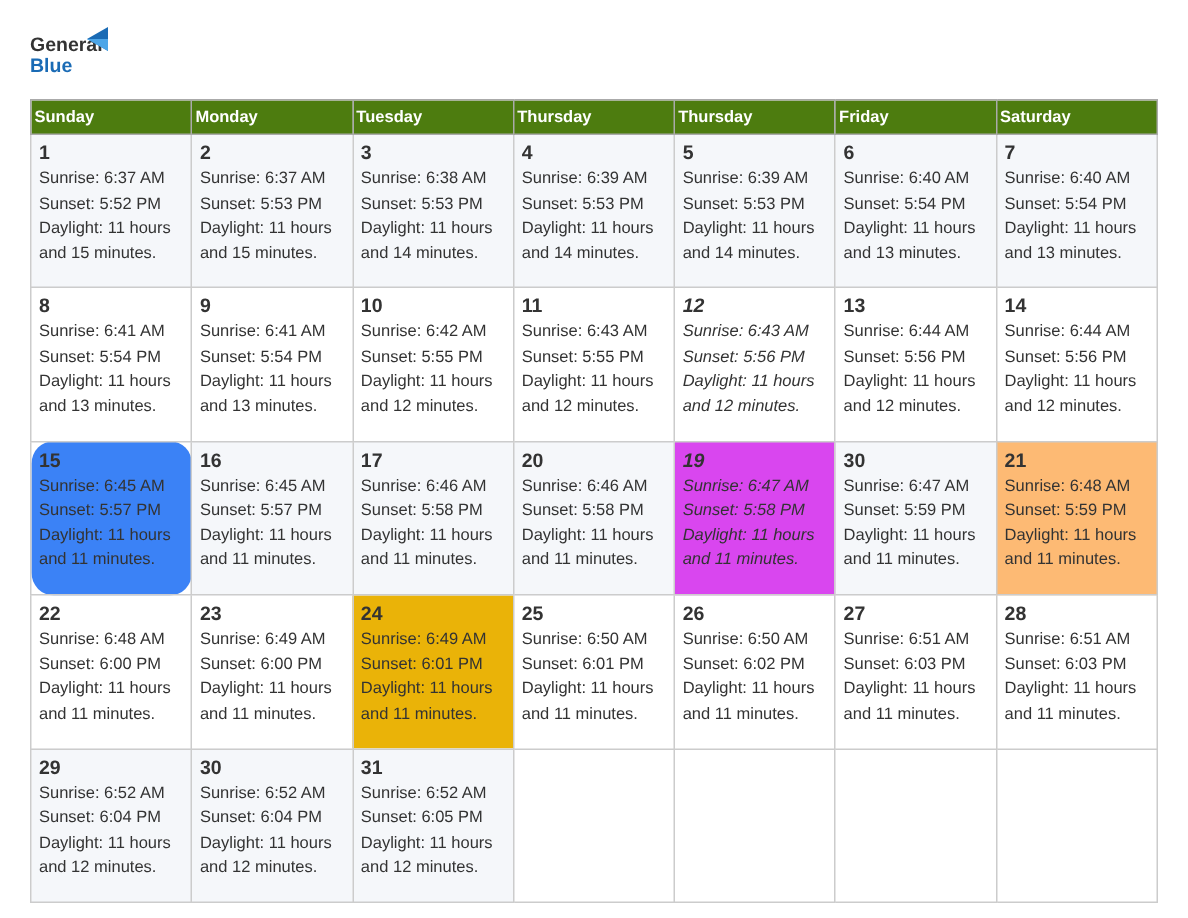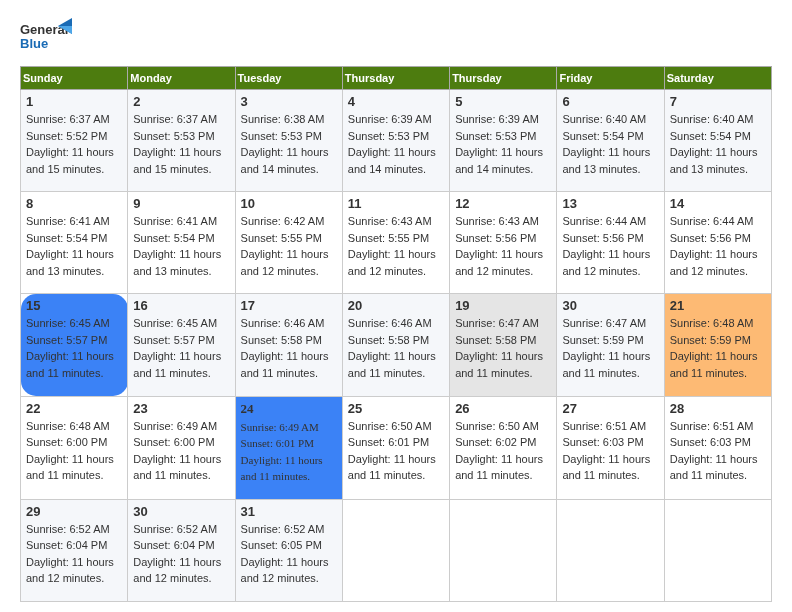--- a/index.html
+++ b/index.html
@@ -162,21 +162,21 @@
             <div class="day-info">Sunrise: 6:41 AM<br>Sunset: 5:54 PM<br>Daylight: 11 hours and 13 minutes.</div>
           </td>
           <td style="background: rgb(255, 255, 255); margin-top: 33px;">
             <span class="day-num">10</span>
             <div class="day-info">Sunrise: 6:42 AM<br>Sunset: 5:55 PM<br>Daylight: 11 hours and 12 minutes.</div>
           </td>
           <td style="background: rgb(255, 255, 255);">
             <span class="day-num">11</span>
             <div class="day-info">Sunrise: 6:43 AM<br>Sunset: 5:55 PM<br>Daylight: 11 hours and 12 minutes.</div>
           </td>
-          <td style="background: rgb(255, 255, 255);">
+          <td style="background: rgb(255, 255, 255); font-style: italic;">
             <span class="day-num">12</span>
             <div class="day-info">Sunrise: 6:43 AM<br>Sunset: 5:56 PM<br>Daylight: 11 hours and 12 minutes.</div>
           </td>
           <td style="background: rgb(255, 255, 255);">
             <span class="day-num">13</span>
             <div class="day-info">Sunrise: 6:44 AM<br>Sunset: 5:56 PM<br>Daylight: 11 hours and 12 minutes.</div>
           </td>
           <td style="background: rgb(255, 255, 255);">
             <span class="day-num">14</span>
             <div class="day-info">Sunrise: 6:44 AM<br>Sunset: 5:56 PM<br>Daylight: 11 hours and 12 minutes.</div>
@@ -192,21 +192,21 @@
             <div class="day-info">Sunrise: 6:45 AM<br>Sunset: 5:57 PM<br>Daylight: 11 hours and 11 minutes.</div>
           </td>
           <td style="background: rgb(245, 247, 250); margin-top: 21px;">
             <span class="day-num">17</span>
             <div class="day-info">Sunrise: 6:46 AM<br>Sunset: 5:58 PM<br>Daylight: 11 hours and 11 minutes.</div>
           </td>
           <td style="background: rgb(245, 247, 250);">
             <span class="day-num">20</span>
             <div class="day-info">Sunrise: 6:46 AM<br>Sunset: 5:58 PM<br>Daylight: 11 hours and 11 minutes.</div>
           </td>
-          <td style="background: #e5e5e5;">
+          <td style="background: #d946ef; font-style: italic;">
             <span class="day-num">19</span>
             <div class="day-info">Sunrise: 6:47 AM<br>Sunset: 5:58 PM<br>Daylight: 11 hours and 11 minutes.</div>
           </td>
           <td style="background: rgb(245, 247, 250);">
             <span class="day-num">30</span>
             <div class="day-info">Sunrise: 6:47 AM<br>Sunset: 5:59 PM<br>Daylight: 11 hours and 11 minutes.</div>
           </td>
           <td style="background: #fdba74; margin-top: 36px;">
             <span class="day-num">21</span>
             <div class="day-info">Sunrise: 6:48 AM<br>Sunset: 5:59 PM<br>Daylight: 11 hours and 11 minutes.</div>
@@ -214,21 +214,21 @@
         </tr>
         <tr>
           <td style="background: rgb(255, 255, 255); margin-top: 32px;">
             <span class="day-num">22</span>
             <div class="day-info">Sunrise: 6:48 AM<br>Sunset: 6:00 PM<br>Daylight: 11 hours and 11 minutes.</div>
           </td>
           <td style="background: rgb(255, 255, 255);">
             <span class="day-num">23</span>
             <div class="day-info">Sunrise: 6:49 AM<br>Sunset: 6:00 PM<br>Daylight: 11 hours and 11 minutes.</div>
           </td>
-          <td style="background: #3b82f6; font-family: Liberation Serif, serif;">
+          <td style="background: #eab308;">
             <span class="day-num">24</span>
             <div class="day-info">Sunrise: 6:49 AM<br>Sunset: 6:01 PM<br>Daylight: 11 hours and 11 minutes.</div>
           </td>
           <td style="background: rgb(255, 255, 255);">
             <span class="day-num">25</span>
             <div class="day-info">Sunrise: 6:50 AM<br>Sunset: 6:01 PM<br>Daylight: 11 hours and 11 minutes.</div>
           </td>
           <td style="background: rgb(255, 255, 255);">
             <span class="day-num">26</span>
             <div class="day-info">Sunrise: 6:50 AM<br>Sunset: 6:02 PM<br>Daylight: 11 hours and 11 minutes.</div>

